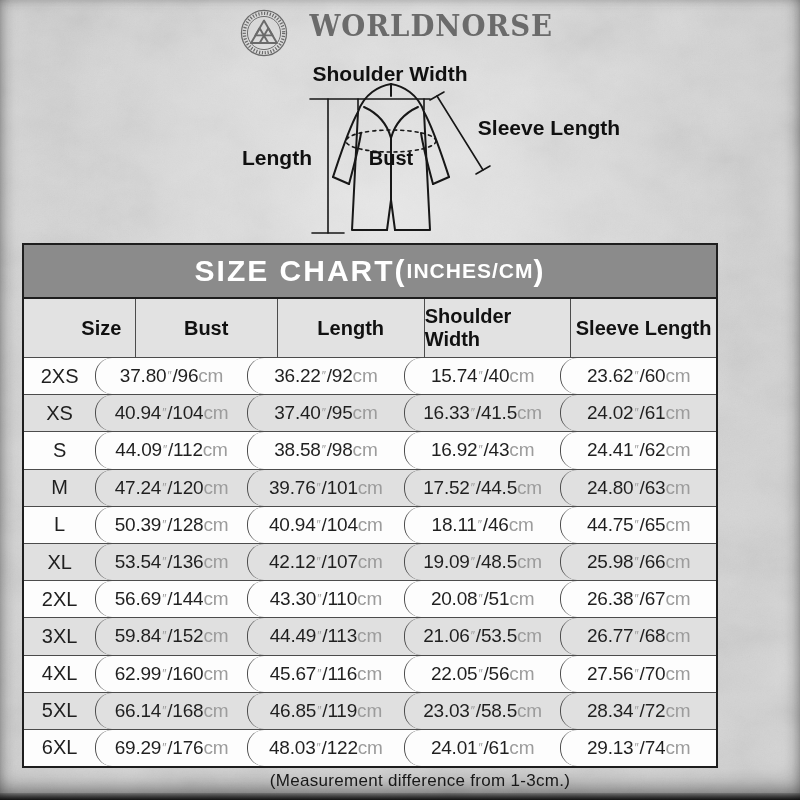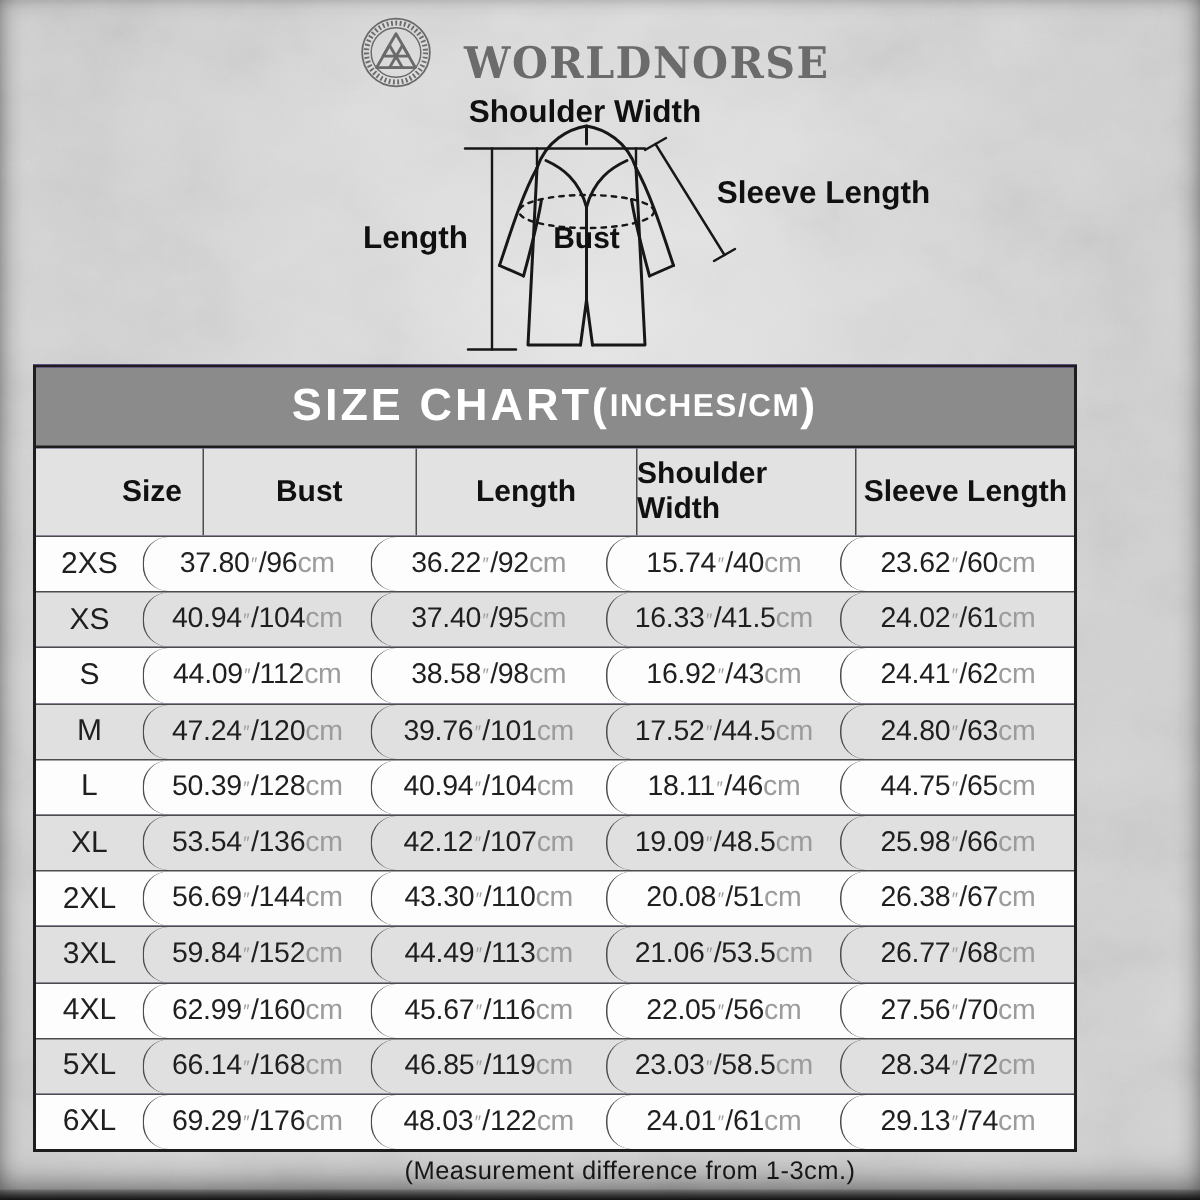--- a/index.html
+++ b/index.html
@@ -23,21 +23,21 @@
                inset -10px 0 18px -14px rgba(40,40,40,0.4);
   }
   .bottom-edge{
     position:absolute;left:0;right:0;bottom:0;height:7px;z-index:7;
     background:linear-gradient(to bottom, rgba(45,45,45,0.25), rgba(12,12,12,0.92));
   }
 
   
   .brand{
     position:absolute;left:0;top:9px;width:100%;height:50px;z-index:3;
-    display:flex;align-items:flex-end;justify-content:center;gap:15px;
+    display:flex;align-items:flex-start;justify-content:center;gap:15px;
   }
   .brand-name{
     display:inline-block;
     font-family:"DejaVu Serif", serif;
     font-weight:bold;font-size:29px;letter-spacing:1px;color:#6b6b6b;
     transform:scaleX(0.95);
   }
 
   
   .diagram{position:absolute;left:0;top:0;z-index:3;}

